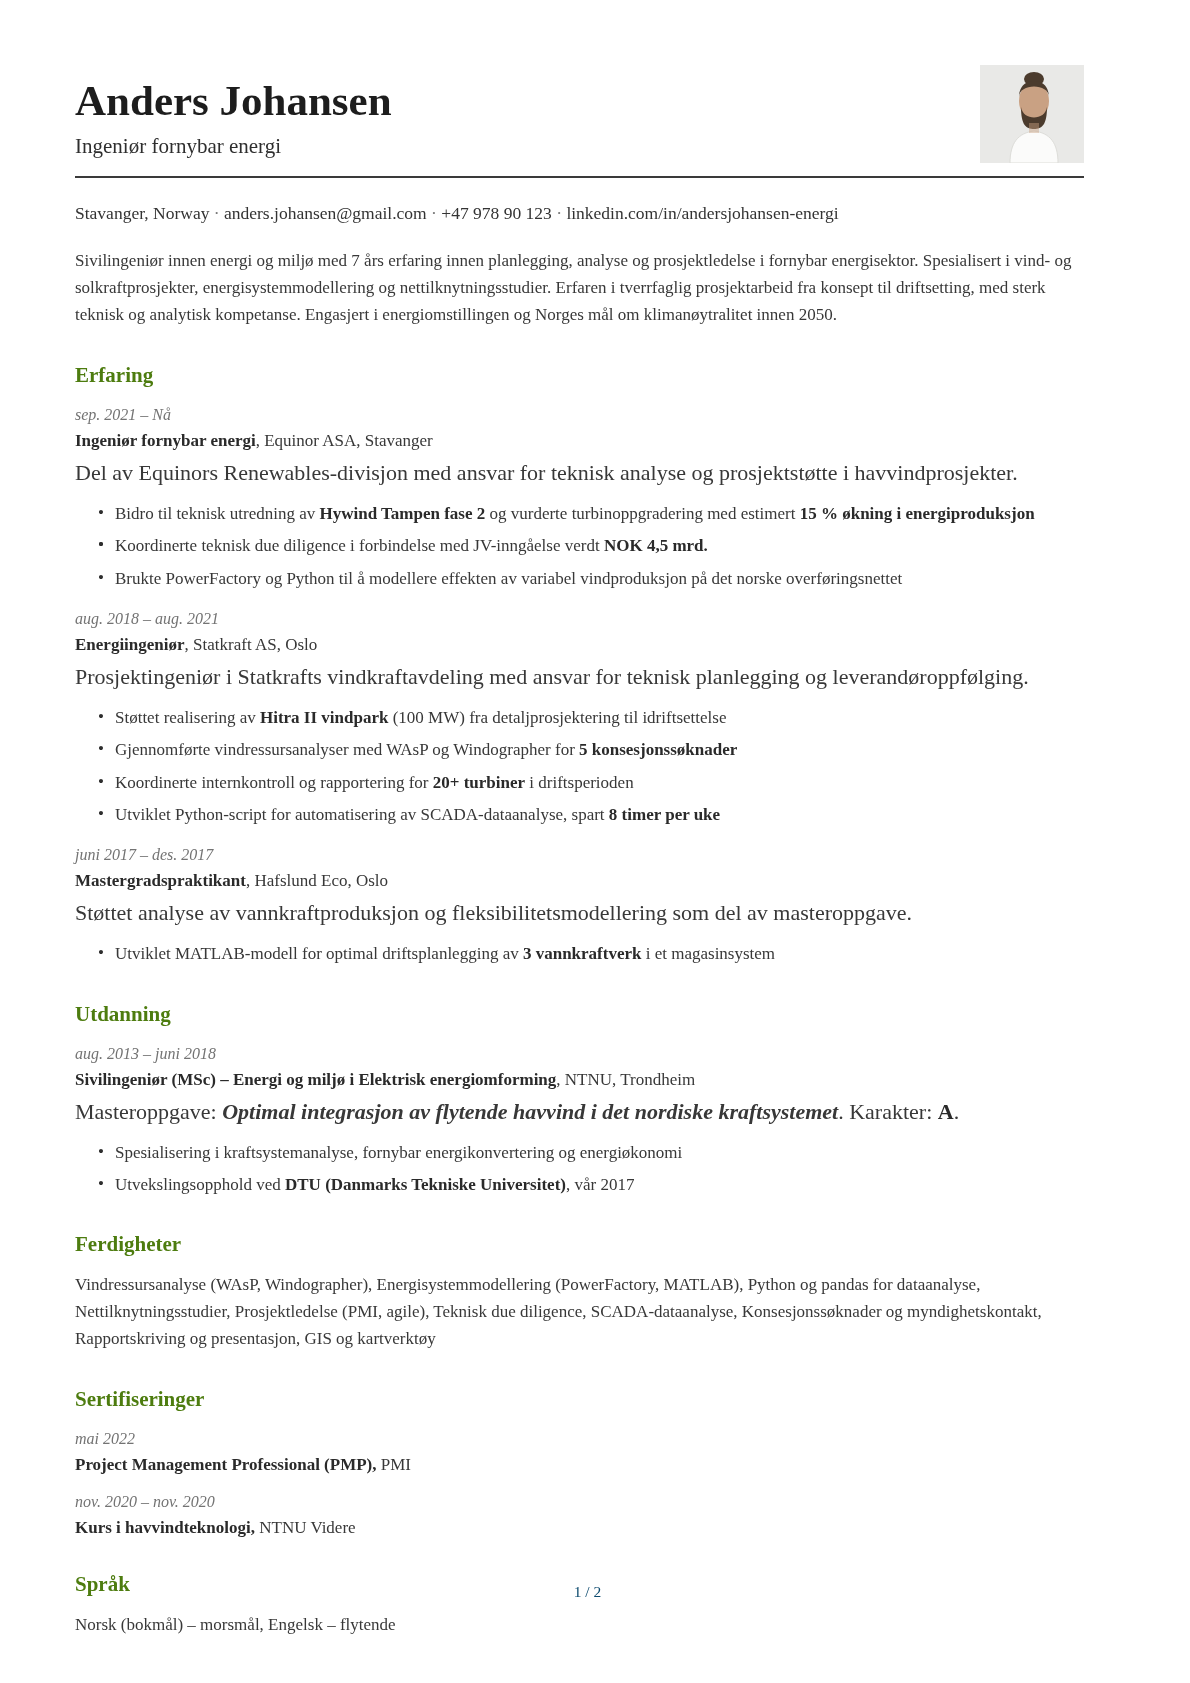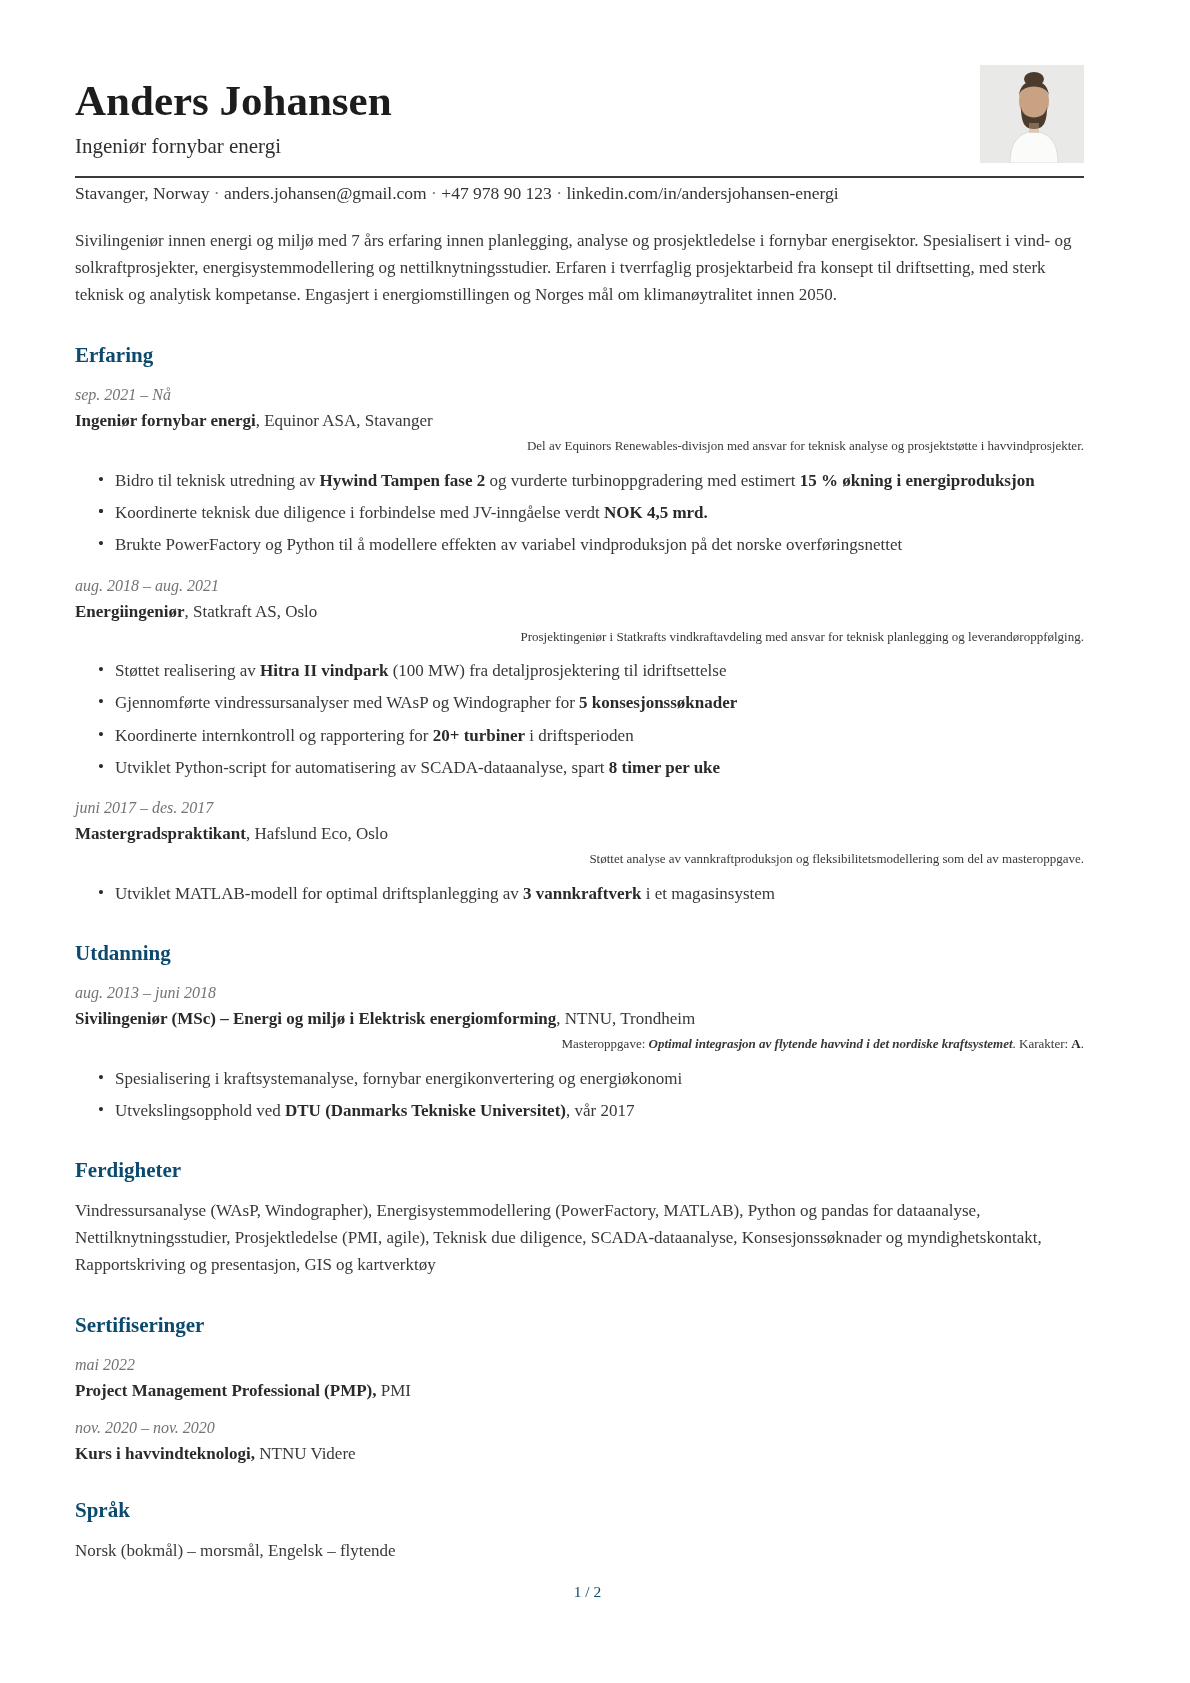--- a/index.html
+++ b/index.html
@@ -33,46 +33,46 @@
     height: 98px;
     background: #e9e9e7;
     overflow: hidden;
   }
   .photo svg { display: block; width: 100%; height: 100%; }
   hr.rule {
     border: none;
     border-top: 2px solid #3a3a3a;
     margin: 17px 0 0 0;
   }
-  .contact { font-size: 17.5px; margin-top: 5px; color: #333; }
+  .contact { font-size: 17.5px; margin-top: 25px; color: #333; }
   .contact .sep { color: #777; }
 
   
   .summary {
     font-size: 17px;
     line-height: 1.58;
     margin: 24px 0 0 0;
   }
 
   
   h2 {
     font-size: 21px;
     font-weight: 700;
-    color: #0c4a6e;
+    color: #4d7c0f;
     margin: 34px 0 0 0;
   }
   .para { font-size: 17px; line-height: 1.58; margin: 15px 0 0 0; }
   .entry .date {
     font-style: italic;
     font-size: 16px;
     margin-top: 18px;
     color: #737373;
   }
   .entry .etitle { font-size: 17px; margin-top: 7px; }
-  .entry .desc { font-size: 13px; margin-top: 5px; line-height: 1.5; text-align: right; }
+  .entry .desc { font-size: 22px; margin-top: 5px; line-height: 1.5; }
   .entry ul {
     list-style: none;
     margin: 12px 0 0 0;
     padding: 0 0 0 23px;
   }
   .entry li {
     position: relative;
     padding-left: 17px;
     margin: 6px 0;
     font-size: 17px;

